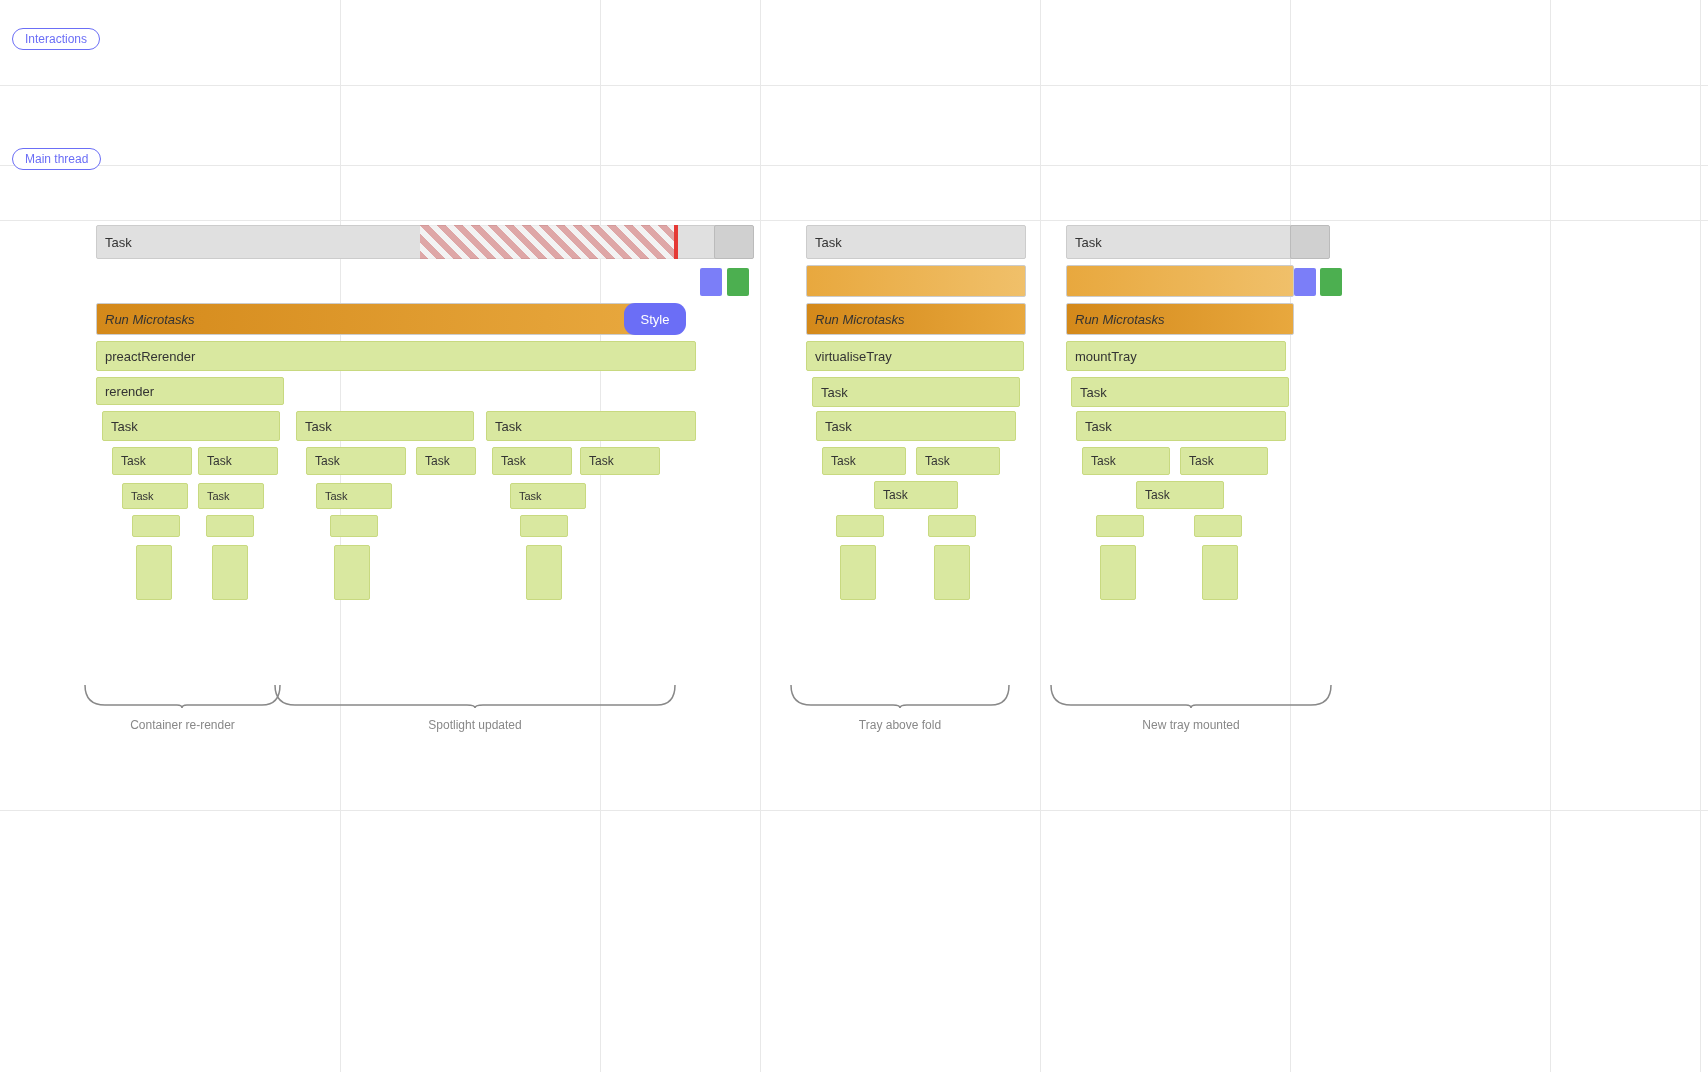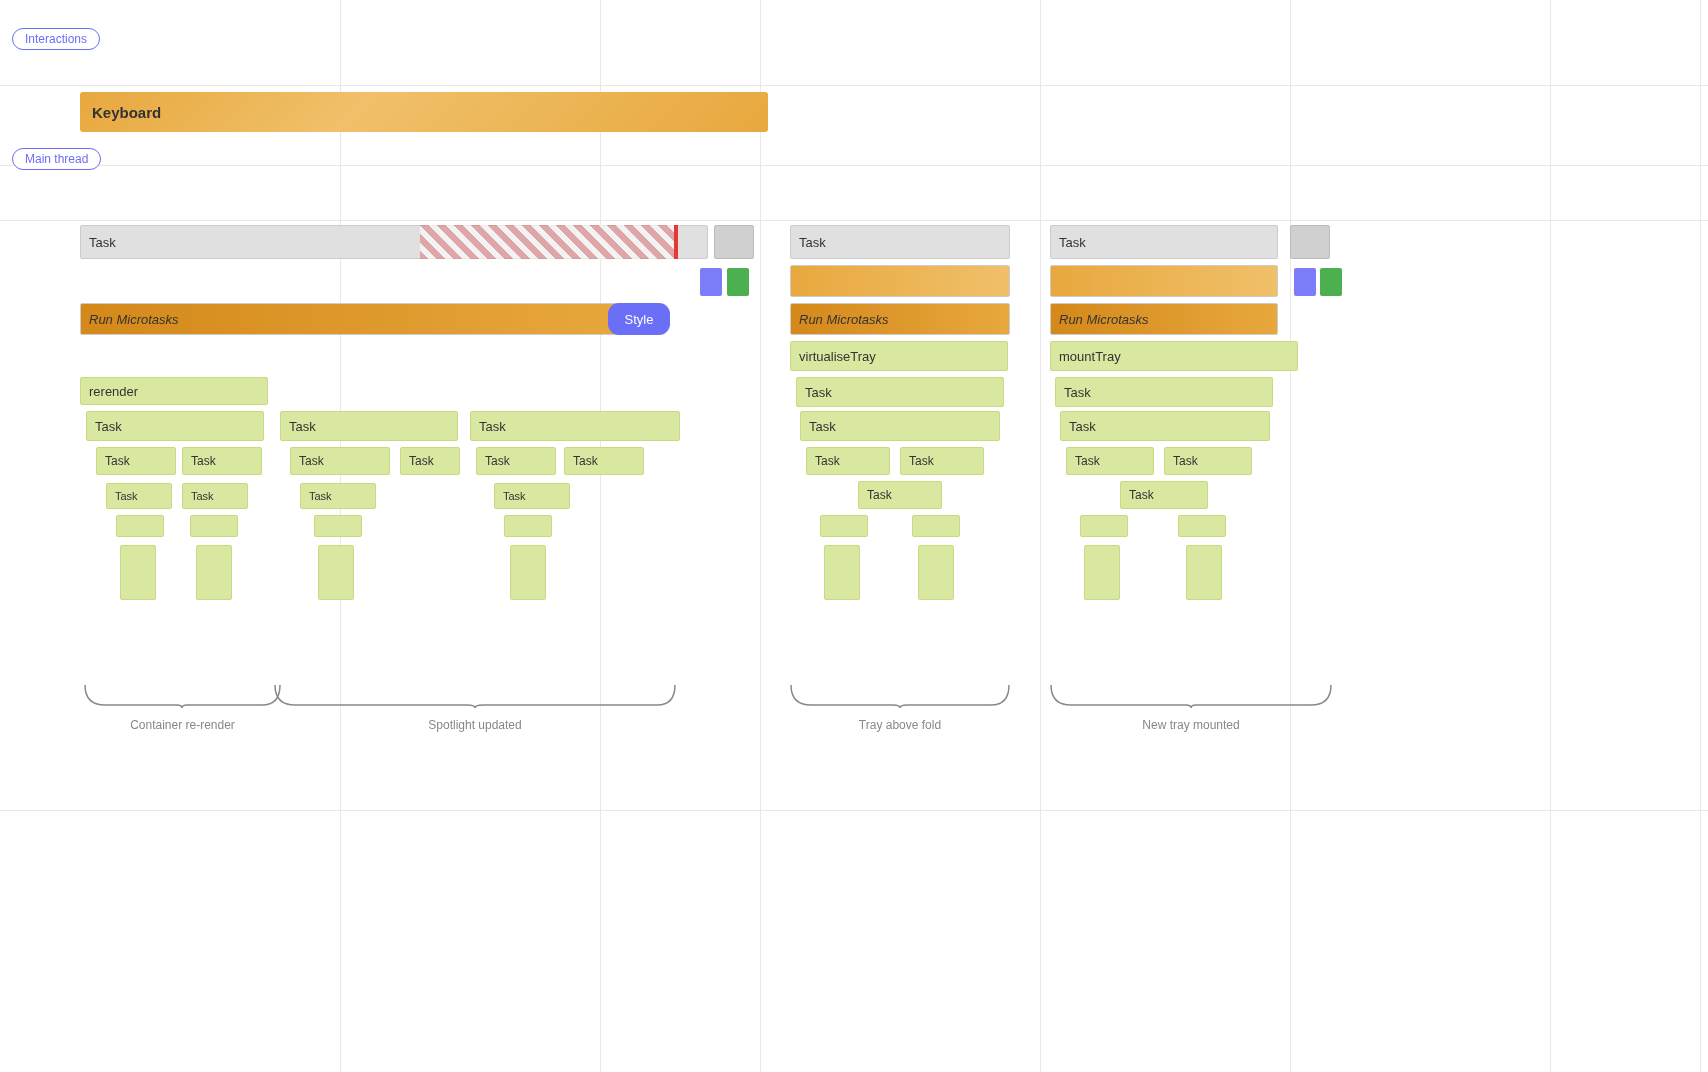--- a/index.html
+++ b/index.html
@@ -67,20 +67,21 @@
     .task-bar {
       position: absolute;
       background: #e0e0e0;
       border-radius: 2px;
       display: flex;
       align-items: center;
       padding-left: 8px;
       font-size: 13px;
       color: #333;
       border: 1px solid #ccc;
+      margin-left: 16px;
     }
 
     .task-bar.orange {
       background: linear-gradient(90deg, #e8a83e, #f0c06a);
       color: #333;
     }
 
     .task-bar.orange-dark {
       background: linear-gradient(90deg, #d4891a, #e8a83e);
       color: #333;
@@ -137,23 +138,20 @@
     <div class="grid-line-h" style="top:85px"></div>
     <div class="grid-line-h" style="top:165px"></div>
     <div class="grid-line-h" style="top:220px"></div>
     <div class="grid-line-h" style="top:810px"></div>
   </div>
 
   <div class="pill" style="left:12px; top:28px;">
     <span>Interactions</span>
   </div>
 
-  <div class="keyboard-bar" style="left:80px; top:92px; width:688px; height:40px;">
-    <span>Keyboard</span>
-  </div>
 
   <div class="pill" style="left:12px; top:148px;">
     <span>Main thread</span>
   </div>
 
   <div class="task-bar" style="left:80px; top:225px; width:628px; height:34px;">
     <span>Task</span>
   </div>
 
   <div style="position:absolute; left:420px; top:225px; width:258px; height:34px;
@@ -167,20 +165,23 @@
   <div class="small-block green" style="left:727px; top:268px; width:22px; height:28px;"></div>
 
   <div class="task-bar orange-dark" style="left:80px; top:303px; width:560px; height:32px;">
     <span>Run Microtasks</span>
   </div>
 
   <div class="task-bar purple-btn" style="left:608px; top:303px; width:62px; height:32px; display:flex; align-items:center; justify-content:center; padding-left:0;">
     <span>Style</span>
   </div>
 
+  <div class="task-bar green-light" style="left:80px; top:341px; width:600px; height:30px;">
+    <span>preactRerender</span>
+  </div>
 
   <div class="task-bar green-light" style="left:80px; top:377px; width:188px; height:28px;">
     <span>rerender</span>
   </div>
 
 
   <div class="task-bar green-light" style="left:86px; top:411px; width:178px; height:30px;">
     <span>Task</span>
   </div>
   <div class="task-bar green-light" style="left:280px; top:411px; width:178px; height:30px;">
@@ -278,21 +279,21 @@
 
   <div class="task-bar orange" style="left:1050px; top:265px; width:228px; height:32px;"></div>
 
   <div class="small-block purple" style="left:1294px; top:268px; width:22px; height:28px;"></div>
   <div class="small-block green" style="left:1320px; top:268px; width:22px; height:28px;"></div>
 
   <div class="task-bar orange-dark" style="left:1050px; top:303px; width:228px; height:32px;">
     <span>Run Microtasks</span>
   </div>
 
-  <div class="task-bar green-light" style="left:1050px; top:341px; width:248px; height:30px;">
+  <div class="task-bar green-light" style="left:1050px; top:341px; width:220px; height:30px;">
     <span>mountTray</span>
   </div>
 
   <div class="task-bar green-light" style="left:1055px; top:377px; width:218px; height:30px;">
     <span>Task</span>
   </div>
   <div class="task-bar green-light" style="left:1060px; top:411px; width:210px; height:30px;">
     <span>Task</span>
   </div>
   <div class="task-bar green-light" style="left:1066px; top:447px; width:88px; height:28px;">

